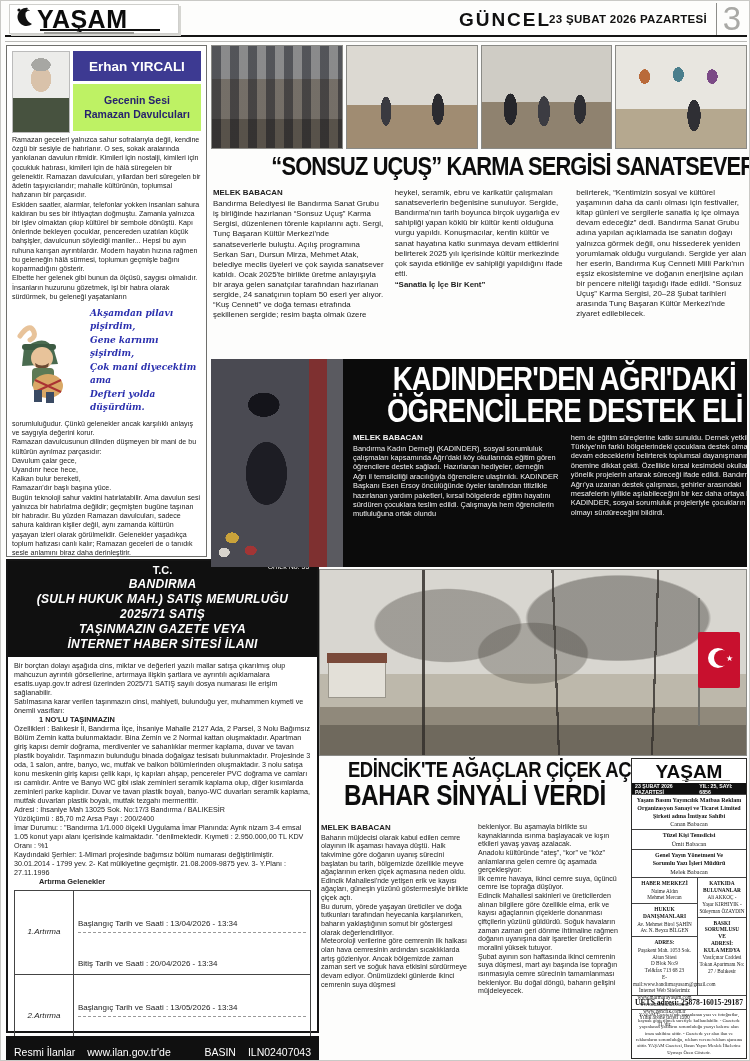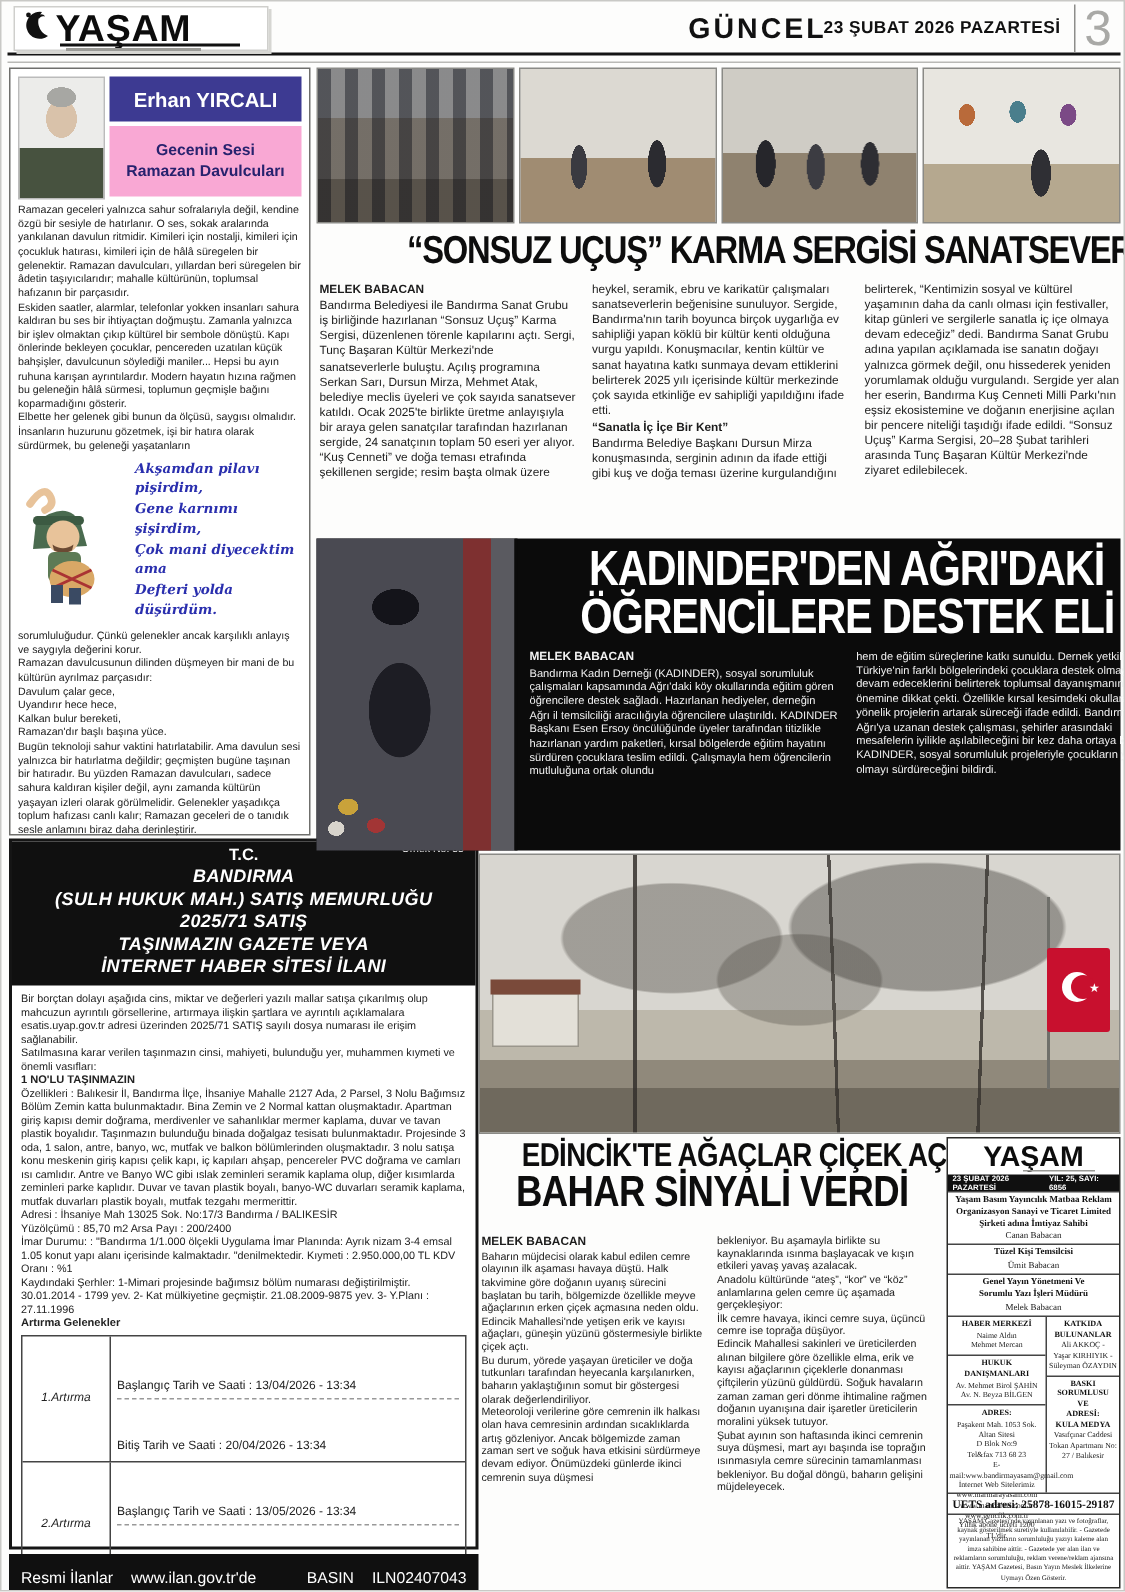--- a/index.html
+++ b/index.html
@@ -28,36 +28,36 @@
          padding:5px;box-sizing:border-box;}
   .colmn-head{display:flex;height:80px;}
   .portrait{width:56px;height:80px;flex:none;border:1px solid #bbb;
     background:
       radial-gradient(16px 11px at 50% 16%, #a7a7a3 0 60%, transparent 61%),
       radial-gradient(17px 21px at 50% 34%, #d9c2aa 0 60%, transparent 61%),
       linear-gradient(180deg,#ececea 0 58%, #47523f 58% 100%);}
   .colmn-titles{flex:1;margin-left:3px;display:flex;flex-direction:column;}
   .colmn-name{background:#3d3a92;color:#fff;font-weight:800;font-size:13.5px;text-align:center;
               padding:8px 0 7px;}
-  .colmn-sub{background:#f9a8d4;color:#27226e;font-weight:800;font-size:10.5px;text-align:center;
+  .colmn-sub{background:#bef264;color:#27226e;font-weight:800;font-size:10.5px;text-align:center;
              line-height:1.25;margin-top:3px;flex:1;display:flex;align-items:center;justify-content:center;}
   .colmn-body{margin-top:5px;font-size:7.1px;line-height:1.3;color:#222;text-align:left;}
   .cartoon-row{display:flex;margin:5px 0 4px;align-items:center;}
   .cartoon{width:74px;height:86px;flex:none;}
   .poem{flex:1;margin-left:4px;font-family:"DejaVu Serif",serif;font-style:italic;font-weight:700;
         font-size:9px;line-height:1.5;color:#2a2fae;}
 
   
   .legal{top:558px;left:5px;width:313px;height:474px;border:2px solid #151515;background:#fff;box-sizing:border-box;}
   .legal-hd{position:relative;background:#101010;color:#fff;text-align:center;padding:3px 2px 5px;}
   .ornek{position:absolute;top:2px;right:5px;font-size:7px;color:#eee;}
   .lh1{font-size:11px;font-weight:700;line-height:1.2;}
   .lh2{font-size:12px;font-weight:700;line-height:1.25;letter-spacing:.3px;font-style:italic;}
   .legal-bd{padding:4px 6px 0;font-size:7.2px;line-height:1.25;color:#222;}
-  .legal-bd b{font-size:7.4px;}
+  .legal-bd b{font-size:7.4px;margin-left:25px;}
   .atable{margin:3px 0 4px;border:1px solid #444;}
   .arow{display:flex;border-bottom:1px solid #444;}
   .arow:last-child{border-bottom:none;}
   .acell-l{width:58px;flex:none;border-right:1px solid #444;display:flex;align-items:center;
            justify-content:center;font-size:8px;font-style:italic;}
   .acell-r{flex:1;padding:2px 4px;font-size:8px;}
   .acell-r .ln{padding:2.5px 0;margin-top:24px;}
   .acell-r .ln:first-child{border-bottom:1px dashed #999;}
   .legal-notes{padding:1px 6px;font-size:7.6px;line-height:1.45;}
   .legal-foot{top:1035px;left:5px;width:313px;height:32px;background:#101010;color:#fff;
@@ -284,21 +284,20 @@
     <span class="sq">“SONSUZ UÇUŞ” KARMA SERGİSİ SANATSEVERLERLE BULUŞTU</span>
   </div>
   <div class="abs a1-cols">
     <div class="ncol">
       <div class="byline">MELEK BABACAN</div>
       <span>Bandırma Belediyesi ile Bandırma Sanat Grubu iş birliğinde hazırlanan “Sonsuz Uçuş” Karma Sergisi, düzenlenen törenle kapılarını açtı. Sergi, Tunç Başaran Kültür Merkezi'nde sanatseverlerle buluştu. Açılış programına Serkan Sarı, Dursun Mirza, Mehmet Atak, belediye meclis üyeleri ve çok sayıda sanatsever katıldı. Ocak 2025'te birlikte üretme anlayışıyla bir araya gelen sanatçılar tarafından hazırlanan sergide, 24 sanatçının toplam 50 eseri yer alıyor. “Kuş Cenneti” ve doğa teması etrafında şekillenen sergide; resim başta olmak üzere</span>
     </div>
     <div class="ncol">
       <span>heykel, seramik, ebru ve karikatür çalışmaları sanatseverlerin beğenisine sunuluyor. Sergide, Bandırma'nın tarih boyunca birçok uygarlığa ev sahipliği yapan köklü bir kültür kenti olduğuna vurgu yapıldı. Konuşmacılar, kentin kültür ve sanat hayatına katkı sunmaya devam ettiklerini belirterek 2025 yılı içerisinde kültür merkezinde çok sayıda etkinliğe ev sahipliği yapıldığını ifade etti.</span>
       <div class="subhead">“Sanatla İç İçe Bir Kent”</div>
-      <span>Bandırma Belediye Başkanı Dursun Mirza konuşmasında, serginin adının da ifade ettiği gibi kuş ve doğa teması üzerine kurgulandığını</span>
     </div>
     <div class="ncol">
       <span>belirterek, “Kentimizin sosyal ve kültürel yaşamının daha da canlı olması için festivaller, kitap günleri ve sergilerle sanatla iç içe olmaya devam edeceğiz” dedi. Bandırma Sanat Grubu adına yapılan açıklamada ise sanatın doğayı yalnızca görmek değil, onu hissederek yeniden yorumlamak olduğu vurgulandı. Sergide yer alan her eserin, Bandırma Kuş Cenneti Milli Parkı'nın eşsiz ekosistemine ve doğanın enerjisine açılan bir pencere niteliği taşıdığı ifade edildi. “Sonsuz Uçuş” Karma Sergisi, 20–28 Şubat tarihleri arasında Tunç Başaran Kültür Merkezi'nde ziyaret edilebilecek.</span>
     </div>
   </div>
 
   <div class="abs kad">
     <div class="kad-photo"></div>
     <div class="kad-right">
       <div class="kad-head">

